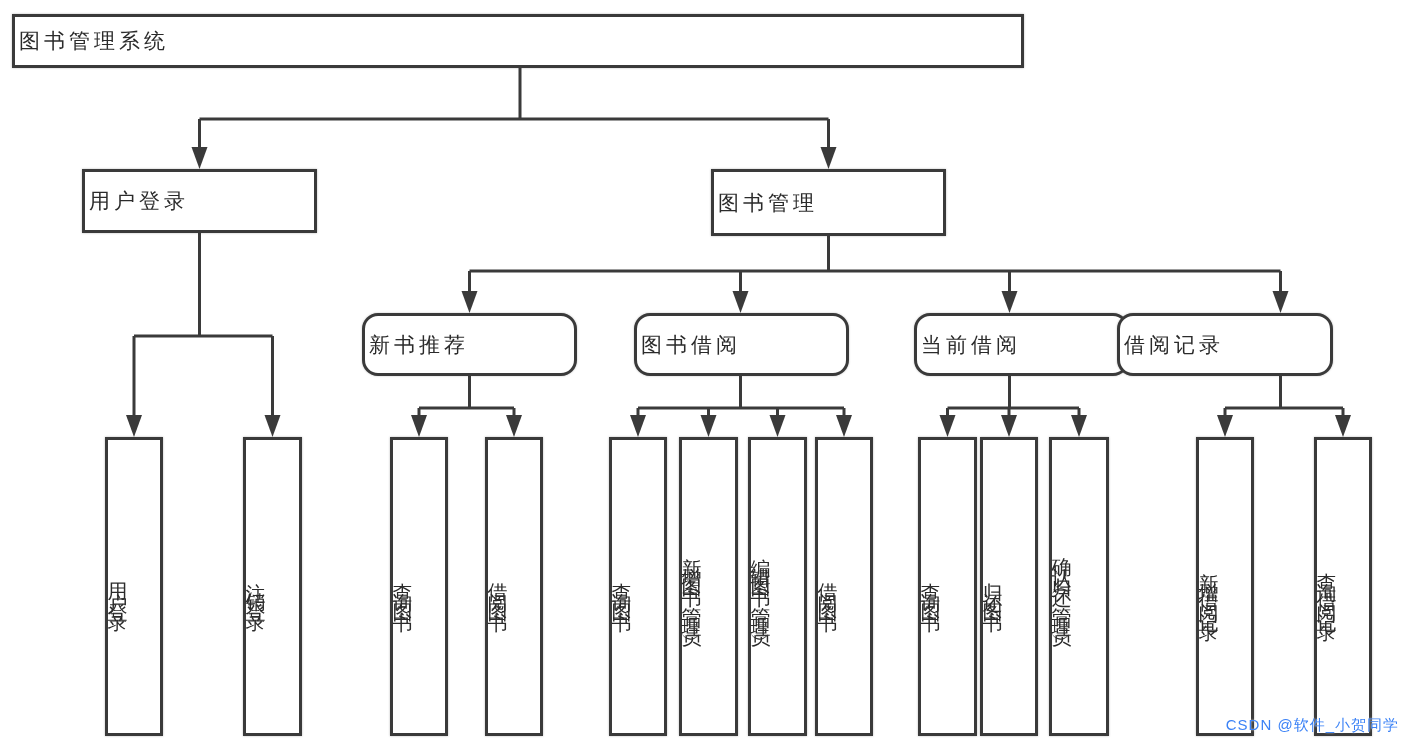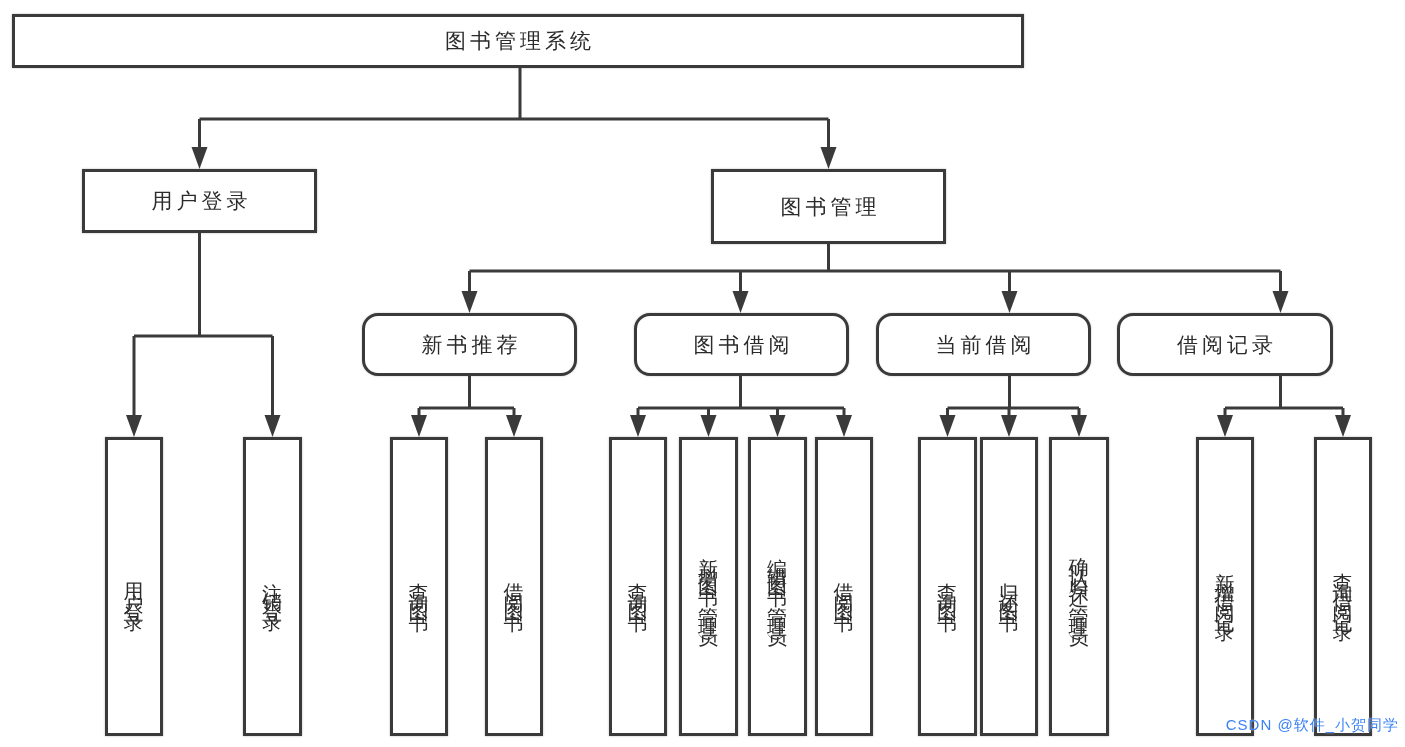--- a/index.html
+++ b/index.html
@@ -22,21 +22,20 @@
     z-index: 0;
   }
   .box {
     position: absolute;
     box-sizing: border-box;
     background: #ffffff;
     border: 3px solid #3a3a3a;
     box-shadow: 0 0 2px rgba(60,60,60,0.35);
     display: flex;
     align-items: center;
-    justify-content: center;
     color: #2b2b2b;
     z-index: 1;
   }
   .hlabel {
     font-size: 21px;
     letter-spacing: 4px;
     white-space: nowrap;
     padding-left: 4px; 
   }
   .vbox {
@@ -47,25 +46,25 @@
   .vlabel {
     writing-mode: vertical-rl;
     text-orientation: mixed;
     font-size: 20px;
     letter-spacing: 10px;
     line-height: 1;
     white-space: nowrap;
   }
   .root-box   { left: 12px;  top: 14px;  width: 1012px; height: 54px; }
   .l2-user    { left: 82px;  top: 169px; width: 235px;  height: 64px; }
-  .l2-book    { left: 711px; top: 169px; width: 235px;  height: 75px; }
+  .l2-book    { left: 711px; top: 169px; width: 235px;  height: 67px; }
   .l3         { top: 313px;  height: 63px; width: 215px; border-radius: 16px; }
   .l3-new     { left: 362px; }
   .l3-borrow  { left: 634px; }
-  .l3-current { left: 876px; }
+  .l3-current { left: 914px; }
   .l3-record  { left: 1117px; width: 216px; }
   .watermark {
     position: absolute;
     right: 6px;
     top: 716px;
     z-index: 3;
     font-size: 15px;
     color: #3b82f6;
     letter-spacing: 1px;
     text-shadow: 0 0 2px rgba(255,255,255,0.9);

